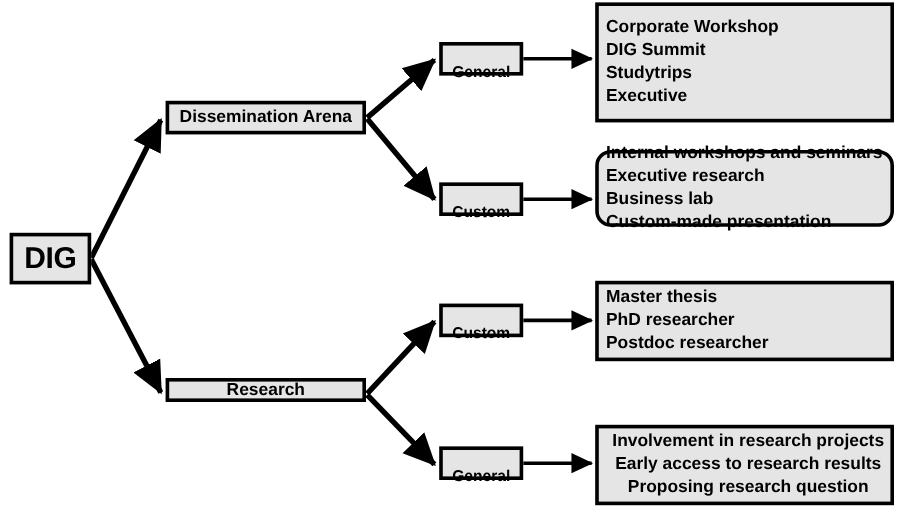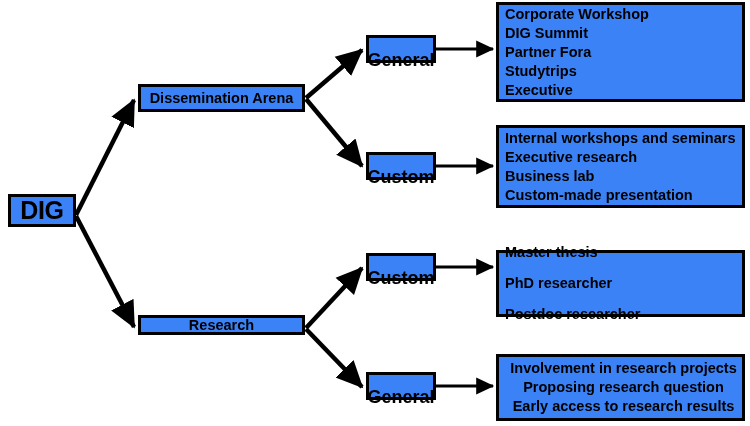--- a/index.html
+++ b/index.html
@@ -19,41 +19,41 @@
     position: absolute;
     left: 0;
     top: 0;
     width: 750px;
     height: 426px;
     pointer-events: none;
   }
   .node {
     position: absolute;
     box-sizing: border-box;
-    background: #3b82f6;
+    background: #e5e5e5;
     border: 3px solid #000000;
     color: #000000;
     display: flex;
     align-items: center;
     z-index: 2;
   }
   .node.center {
     justify-content: center;
   }
   .node-label {
     font-weight: bold;
     line-height: 1;
     white-space: nowrap;
   }
   
   #node-root {
     left: 8px;
     top: 194px;
     width: 68px;
-    height: 33px;
+    height: 43px;
     justify-content: center;
     align-items: center;
   }
   #node-root .node-label { font-size: 25px; letter-spacing: -0.3px; }
 
   
   #node-dissemination {
     left: 138px;
     top: 84px;
     width: 167px;
@@ -74,34 +74,34 @@
   .node.small {
     left: 366px;
     width: 70px;
     height: 28px;
     justify-content: center;
   }
   #node-general-1 { top: 35px; }
   #node-custom-1  { top: 152px; }
   #node-custom-2  { top: 253px; }
   #node-general-2 { top: 372px; }
-  .node.small .node-label { font-size: 18px; margin-top: 21px; }
+  .node.small .node-label { font-size: 13px; margin-top: 21px; }
 
   
   .node.listbox {
     left: 496px;
     width: 249px;
     align-items: flex-start;
     padding: 5px 0 5px 6px;
     flex-direction: column;
     justify-content: center;
   }
   #list-general-1 { top: 2px;   height: 100px; }
-  #list-custom-1  { top: 125px; height: 83px; }
-  #list-custom-2  { top: 250px; height: 67px; gap: 12px; }
+  #list-custom-1  { top: 125px; height: 64px; border-radius: 13px; }
+  #list-custom-2  { top: 234px; height: 67px; }
   #list-general-2 { top: 354px; height: 67px; align-items: center; }
 
   .list-line {
     font-size: 14.5px;
     font-weight: bold;
     line-height: 19px;
     white-space: nowrap;
     color: #000000;
   }
 </style>
@@ -156,37 +156,36 @@
     <span class="node-label">Custom</span>
   </div>
 
   <div class="node small" id="node-general-2">
     <span class="node-label">General</span>
   </div>
 
   <div class="node listbox" id="list-general-1">
     <span class="list-line">Corporate Workshop</span>
     <span class="list-line">DIG Summit</span>
-    <span class="list-line">Partner Fora</span>
     <span class="list-line">Studytrips</span>
     <span class="list-line">Executive</span>
   </div>
 
   <div class="node listbox" id="list-custom-1">
     <span class="list-line">Internal workshops and seminars</span>
     <span class="list-line">Executive research</span>
     <span class="list-line">Business lab</span>
     <span class="list-line">Custom-made presentation</span>
   </div>
 
   <div class="node listbox" id="list-custom-2">
     <span class="list-line">Master thesis</span>
     <span class="list-line">PhD researcher</span>
     <span class="list-line">Postdoc researcher</span>
   </div>
 
   <div class="node listbox" id="list-general-2">
     <span class="list-line">Involvement in research projects</span>
+    <span class="list-line">Early access to research results</span>
     <span class="list-line">Proposing research question</span>
-    <span class="list-line">Early access to research results</span>
   </div>
 
 </div>
 
 </body></html>

